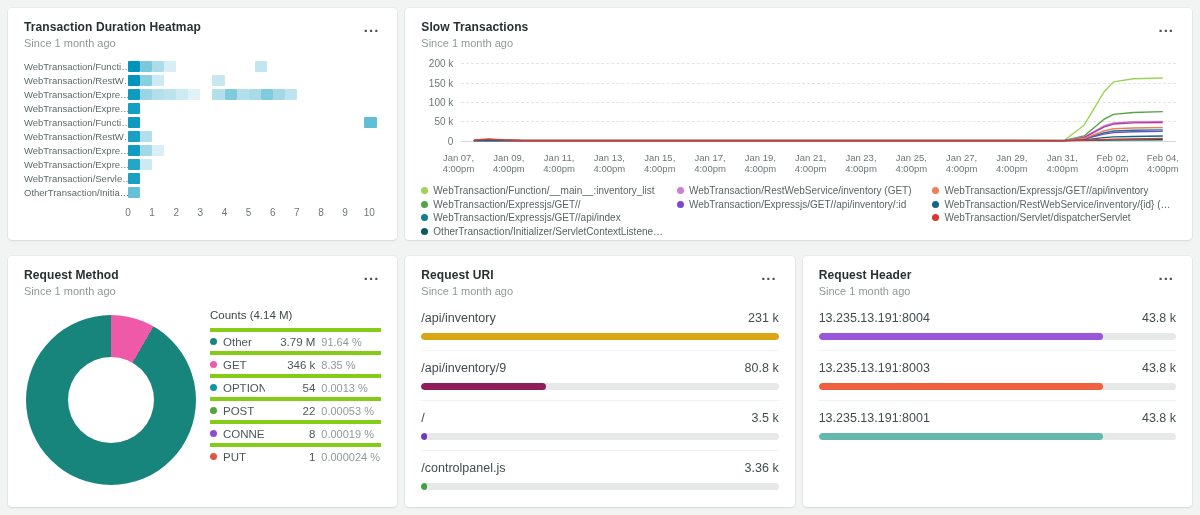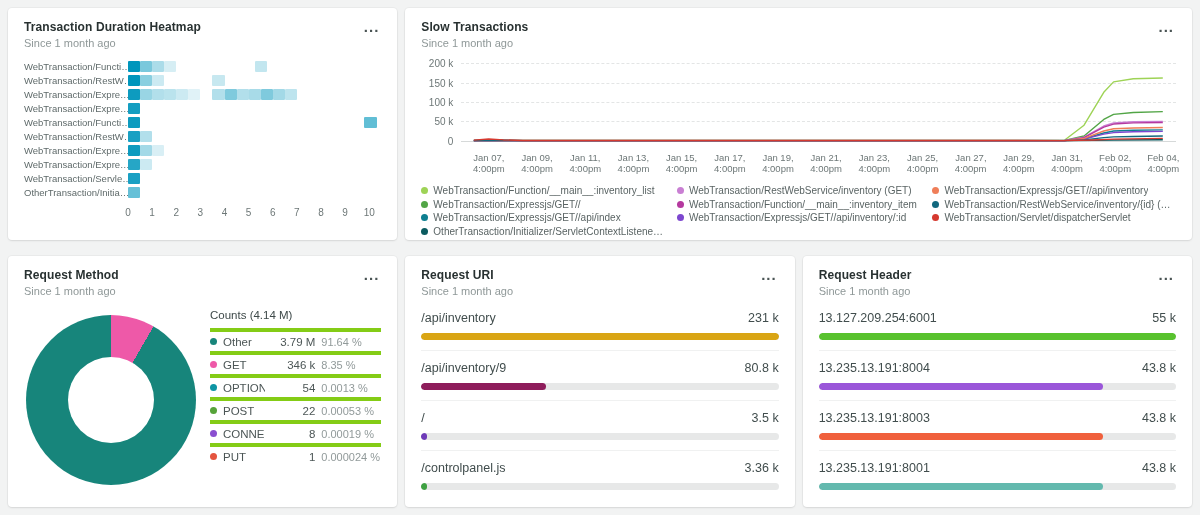--- a/index.html
+++ b/index.html
@@ -24,21 +24,21 @@
   .hm-axis-area{flex:1;position:relative;height:14px}
   .hm-tick{position:absolute;transform:translateX(-50%);font-size:10px;color:#6d7777}
   
   .sl-chart{margin-top:10px;display:flex}
   .sl-ylab{width:40px;min-width:40px;position:relative;height:86px}
   .sl-ylab span{position:absolute;right:8px;transform:translateY(-50%);font-size:10px;color:#6d7777;white-space:nowrap}
   .sl-plot{flex:1;position:relative;height:86px}
   .gridline{position:absolute;left:0;right:0;border-top:1px dashed #e3e5e5}
   .gridline.zero{border-top:1px solid #d6d9d9}
   .sl-plot svg{position:absolute;inset:0;width:100%;height:100%;overflow:visible}
-  .sl-xticks{position:relative;height:24px;margin-left:55px;margin-top:7px}
+  .sl-xticks{position:relative;height:24px;margin-left:24px;margin-top:7px}
   .sl-xtick{position:absolute;transform:translateX(-50%);text-align:center;font-size:9.5px;color:#6d7777;line-height:1.2;white-space:nowrap}
   .sl-legend{display:flex;margin-top:8px;gap:12px}
   .sl-legcol{flex:1;min-width:0}
   .sl-legitem{display:flex;align-items:center;gap:5px;height:13.5px;cursor:pointer}
   .dot{width:7px;height:7px;border-radius:50%;flex:none}
   .sl-legtext{font-size:10px;color:#5a6464;white-space:nowrap;overflow:hidden;text-overflow:ellipsis}
   
   .rm-body{display:flex;margin-top:8px;align-items:flex-start}
   .donut{width:170px;height:170px;border-radius:50%;position:relative;margin:10px 0 0 2px;flex:none;cursor:pointer}
   .donut::after{content:"";position:absolute;inset:24.5%;background:#fff;border-radius:50%}
@@ -247,21 +247,21 @@
           <div>4:00pm</div>
         </div>
         <div class="sl-xtick" style="left: 56.8857%;">
           <div>Jan 23,</div>
           <div>4:00pm</div>
         </div>
         <div class="sl-xtick" style="left: 63.7714%;">
           <div>Jan 25,</div>
           <div>4:00pm</div>
         </div>
-        <div class="sl-xtick" style="left: 70.6571%; text-align: right;">
+        <div class="sl-xtick" style="left: 70.6571%;">
           <div>Jan 27,</div>
           <div>4:00pm</div>
         </div>
         <div class="sl-xtick" style="left: 77.5429%;">
           <div>Jan 29,</div>
           <div>4:00pm</div>
         </div>
         <div class="sl-xtick" style="left: 84.4286%;">
           <div>Jan 31,</div>
           <div>4:00pm</div>
@@ -291,24 +291,20 @@
           </div>
           <div class="sl-legitem">
             <span class="dot" style="background: rgb(11, 91, 96);"></span>
             <span class="sl-legtext">OtherTransaction/Initializer/ServletContextListener/org.apach…</span>
           </div>
         </div>
         <div class="sl-legcol">
           <div class="sl-legitem">
             <span class="dot" style="background: rgb(201, 127, 211);"></span>
             <span class="sl-legtext">WebTransaction/RestWebService/inventory (GET)</span>
-          </div>
-          <div class="sl-legitem">
-            <span class="dot" style="background: rgb(181, 57, 159);"></span>
-            <span class="sl-legtext">WebTransaction/Function/__main__:inventory_item</span>
           </div>
           <div class="sl-legitem">
             <span class="dot" style="background: rgb(125, 71, 207);"></span>
             <span class="sl-legtext">WebTransaction/Expressjs/GET//api/inventory/:id</span>
           </div>
         </div>
         <div class="sl-legcol">
           <div class="sl-legitem">
             <span class="dot" style="background: rgb(239, 126, 89);"></span>
             <span class="sl-legtext">WebTransaction/Expressjs/GET//api/inventory</span>
@@ -431,29 +427,20 @@
     <header class="card-head">
       <div>
         <h2 class="card-title">Request Header</h2>
         <div class="card-sub">Since 1 month ago</div>
       </div>
       <button class="menu-btn">...</button>
     </header>
     <div class="bar-items" id="hdr-items">
         <div class="bar-item">
           <div class="bar-label-row">
-            <span class="bar-label">13.127.209.254:6001</span>
-            <span class="bar-value">55 k</span>
-          </div>
-          <div class="bar-track">
-            <div class="bar-fill" style="width: 100%; background: rgb(88, 194, 46);"></div>
-          </div>
-        </div>
-        <div class="bar-item">
-          <div class="bar-label-row">
             <span class="bar-label">13.235.13.191:8004</span>
             <span class="bar-value">43.8 k</span>
           </div>
           <div class="bar-track">
             <div class="bar-fill" style="width: 79.6%; background: rgb(154, 86, 217);"></div>
           </div>
         </div>
         <div class="bar-item">
           <div class="bar-label-row">
             <span class="bar-label">13.235.13.191:8003</span>

